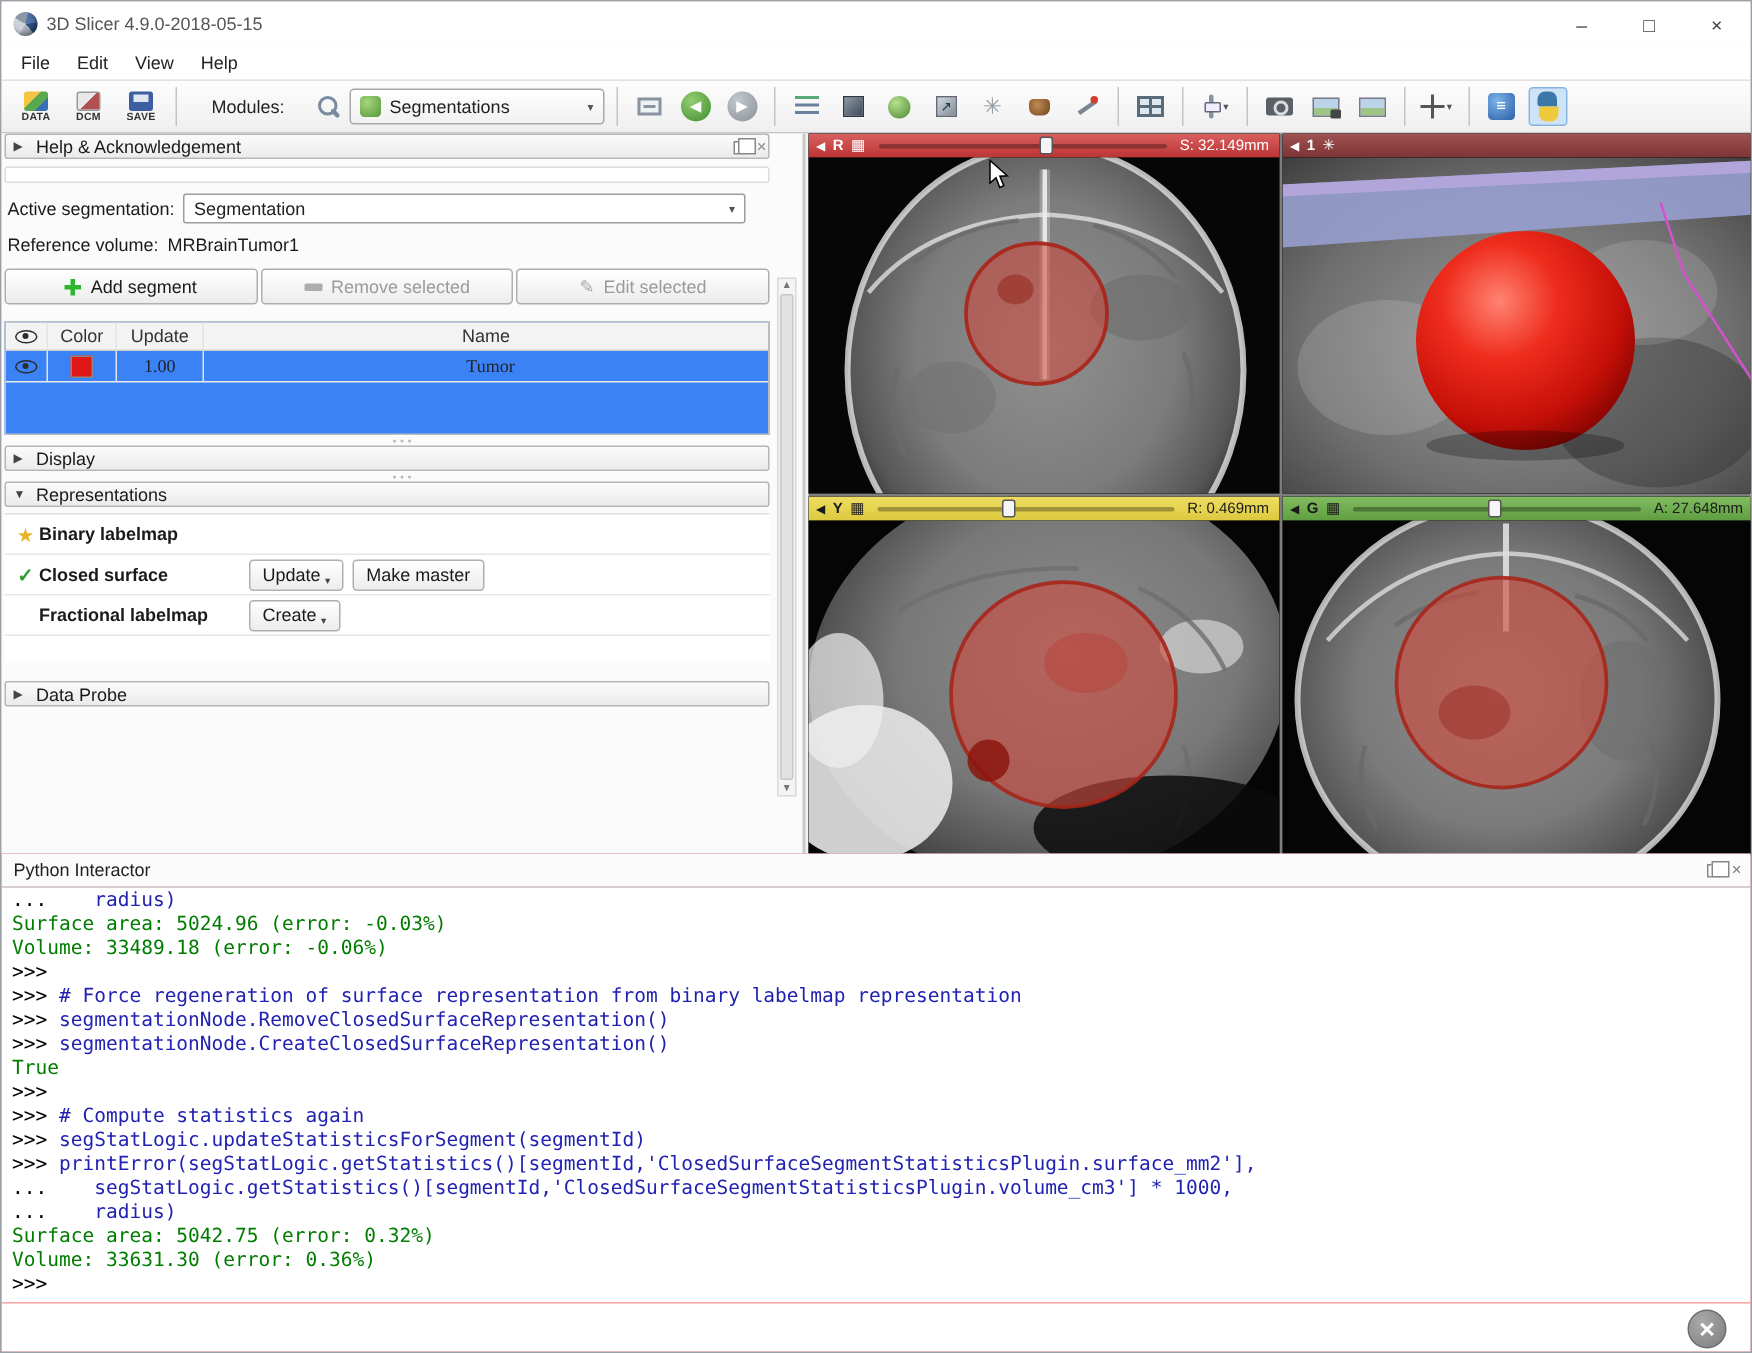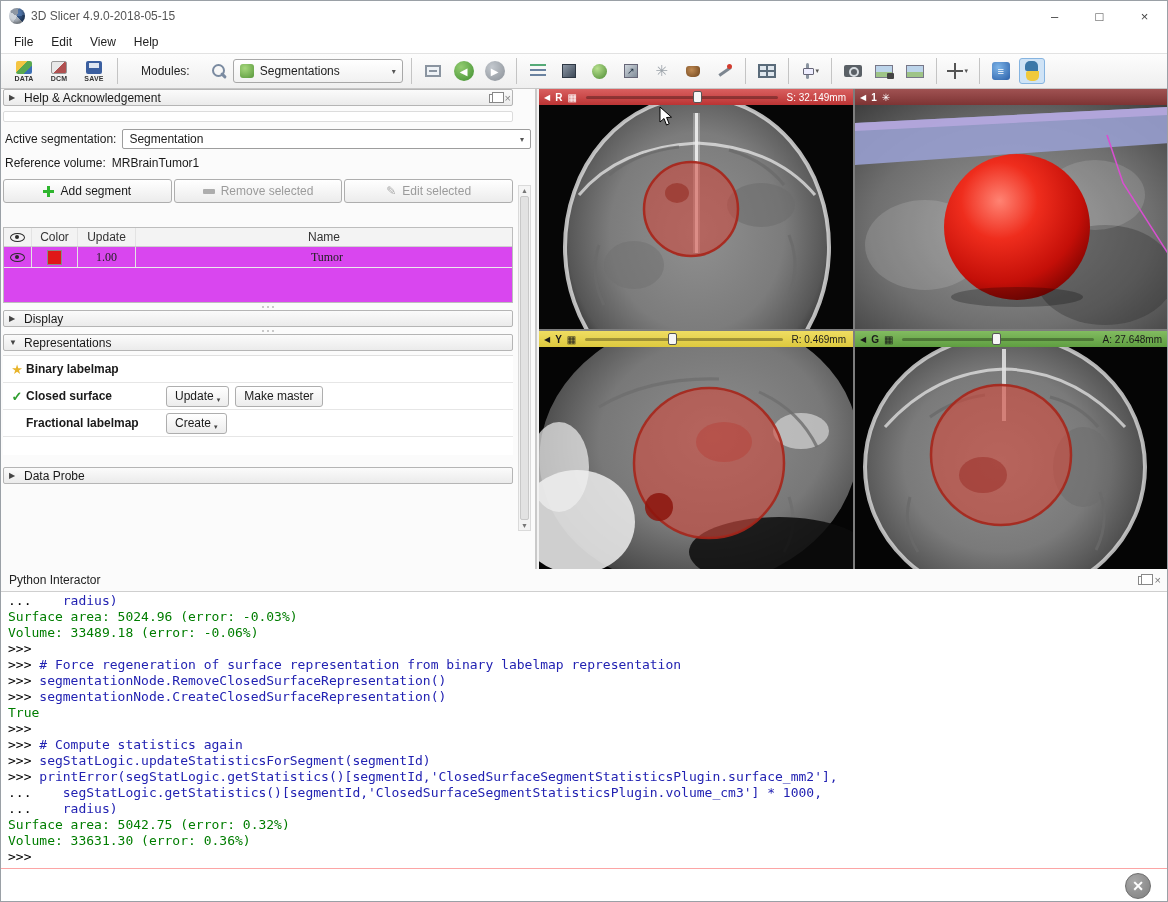--- a/index.html
+++ b/index.html
@@ -83,36 +83,36 @@
   .slicer-logo { position:relative; width:58px; height:74px; }
   .slicer-logo .sph { position:absolute; left:2px; top:10px; width:52px; height:52px; border-radius:50%;
     background:conic-gradient(from 220deg,#d7dce2 0 60deg,#97a1ad 60deg 130deg,#5b86c0 130deg 195deg,#2f4f7d 195deg 255deg,#b3bac4 255deg 360deg);
     box-shadow: inset -5px -7px 10px rgba(0,0,0,.38); }
   .slicer-logo .cut { position:absolute; left:30px; top:4px; width:24px; height:24px; background:#e4e8ec; transform:rotate(10deg); box-shadow:0 1px 2px rgba(0,0,0,.25); }
   .logo-text { font-size:16px; color:#8b8b8b; margin-left:2px; letter-spacing:.3px; }
 
   .section-header { margin:0 22px 0 2px; height:17px; border:1px solid #b5b5b5; border-radius:2px; background:linear-gradient(#fbfbfb,#ebebeb); display:flex; align-items:center; padding:0 5px; gap:7px; font-size:12px; color:#1a1a1a; }
   .sec-arrow { font-size:8px; color:#444; width:8px; }
   .collapsed-strip { height:11px; margin:5px 22px 0 2px; background:#fff; border:1px solid #dcdcdc; border-radius:2px; }
-  .form-row { display:flex; align-items:center; margin:7px 4px 0 4px; gap:6px; }
+  .form-row { display:flex; align-items:center; margin:7px 38px 0 4px; gap:6px; }
   .form-label { white-space:nowrap; color:#1a1a1a; }
   .combo { flex:1; height:20px; border:1px solid #9d9d9d; border-radius:2px; background:#fff; display:flex; align-items:center; padding:0 6px; }
   .combo .combo-arrow { margin-left:auto; }
   .value-text { color:#1a1a1a; }
 
   .btn-row { display:flex; gap:2px; margin:9px 22px 0 2px; }
   .btn { flex:1; height:24px; border:1px solid #aeaeae; border-radius:3px; background:linear-gradient(#ffffff,#ececec); display:flex; align-items:center; justify-content:center; gap:6px; font-size:12px; color:#1a1a1a; }
   .btn.disabled { color:#9b9b9b; }
   .plus-ic { position:relative; width:11px; height:11px; }
   .plus-ic::before { content:""; position:absolute; left:4px; top:0; width:3px; height:11px; background:#2db52d; }
   .plus-ic::after { content:""; position:absolute; left:0; top:4px; width:11px; height:3px; background:#2db52d; }
   .minus-ic { width:12px; height:5px; background:#adadad; border-radius:1px; }
   .pencil-ic { color:#a8a8a8; font-size:12px; }
 
-  .seg-table { margin:24px 22px 0 2px; border:1px solid #bdbdbd; background:#d946ef; height:76px; font-size:12px; }
+  .seg-table { margin:11px 22px 0 2px; border:1px solid #bdbdbd; background:#3b82f6; height:76px; font-size:12px; }
   .seg-head, .seg-row { display:grid; grid-template-columns:28px 46px 58px 1fr; align-items:center; }
   .seg-head { height:19px; background:#f3f3f3; border-bottom:1px solid #cfcfcf; color:#333; }
   .seg-head > div, .seg-row > div { display:flex; align-items:center; justify-content:center; height:100%; border-right:1px solid #e3e3e3; }
   .seg-head > div:last-child, .seg-row > div:last-child { border-right:none; justify-content:center; }
   .seg-row { height:21px; border-bottom:1px solid #ececec;font-family:Liberation Serif, serif; }
   .seg-row .name-cell { justify-content:flex-start; padding-left:6px; }
   .eye-ic { position:relative; width:15px; height:9px; border:1.6px solid #2c2c2c; border-radius:50%; }
   .eye-ic::after { content:""; position:absolute; left:4.2px; top:1.6px; width:4px; height:4px; border-radius:50%; background:#2c2c2c; }
   .swatch { width:15px; height:15px; border:1px solid #888; }
 

